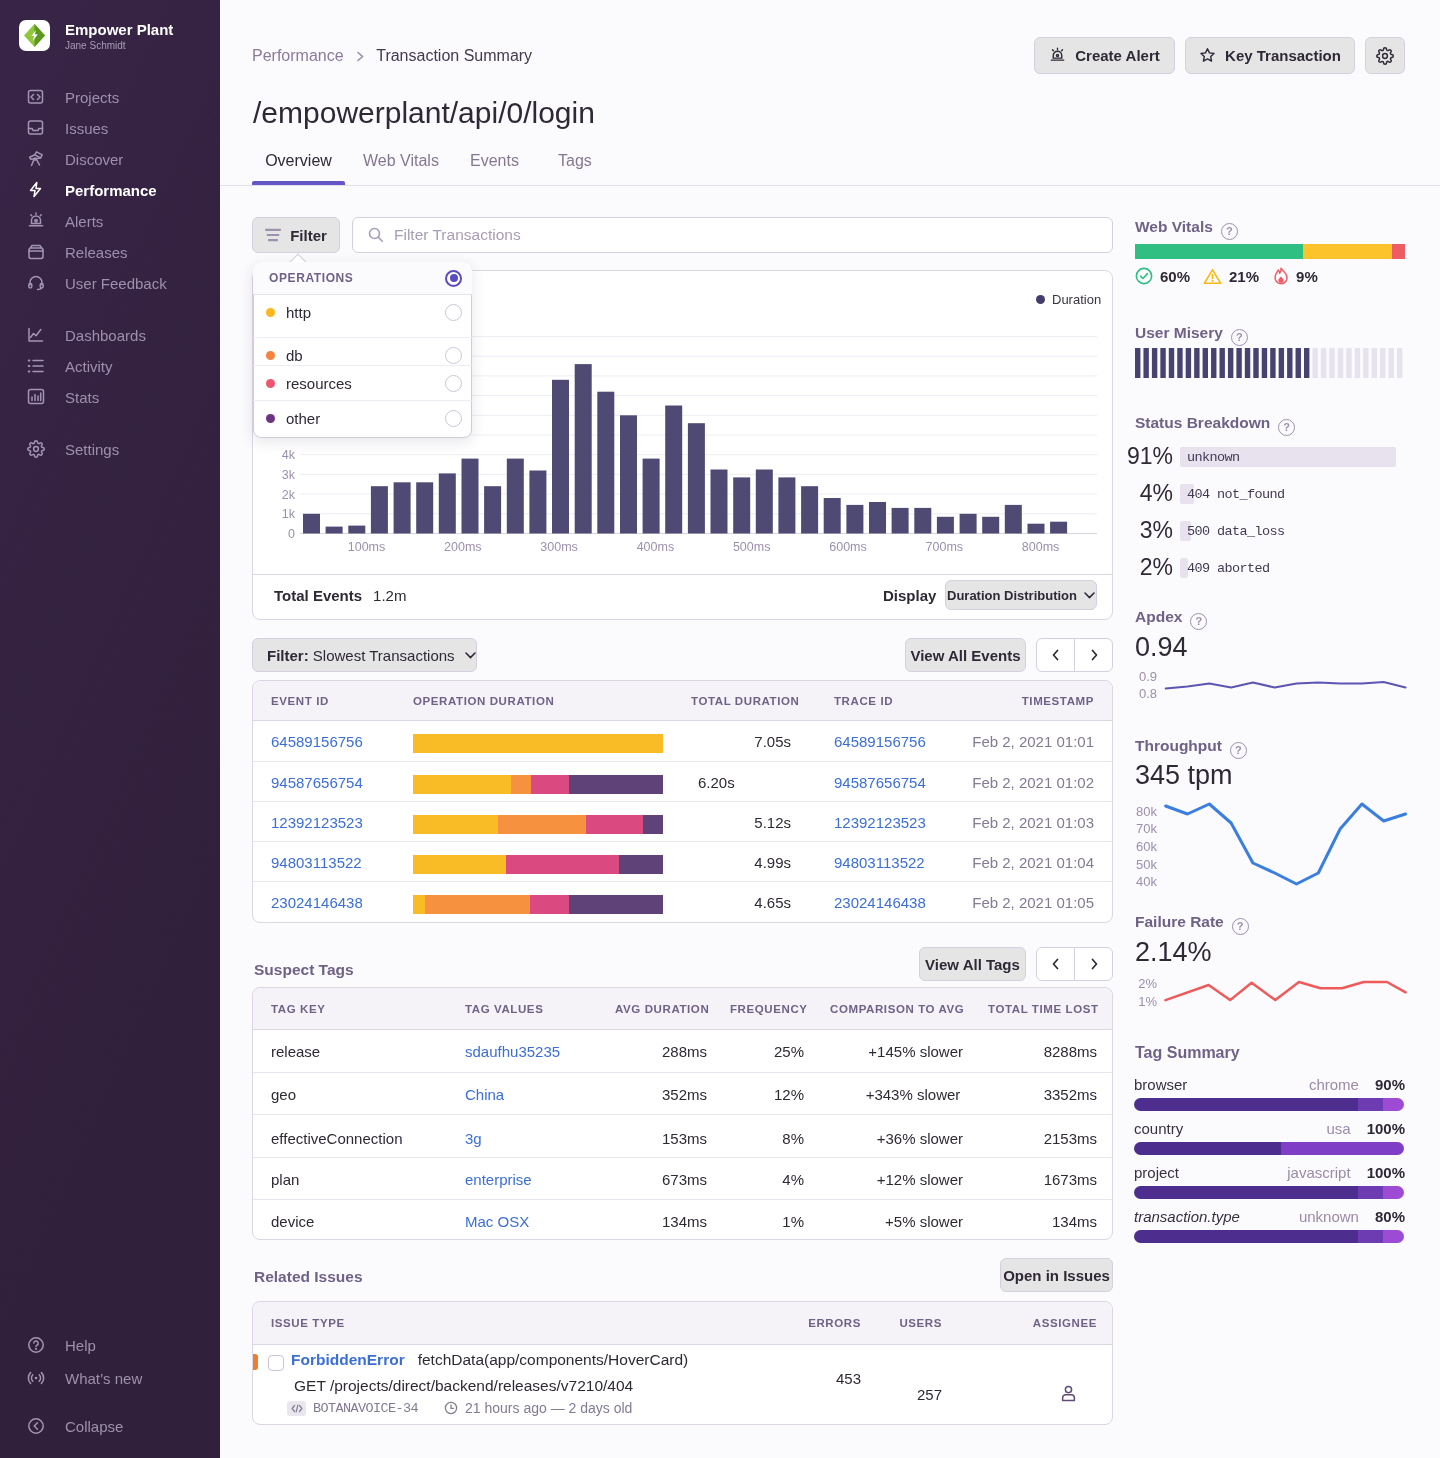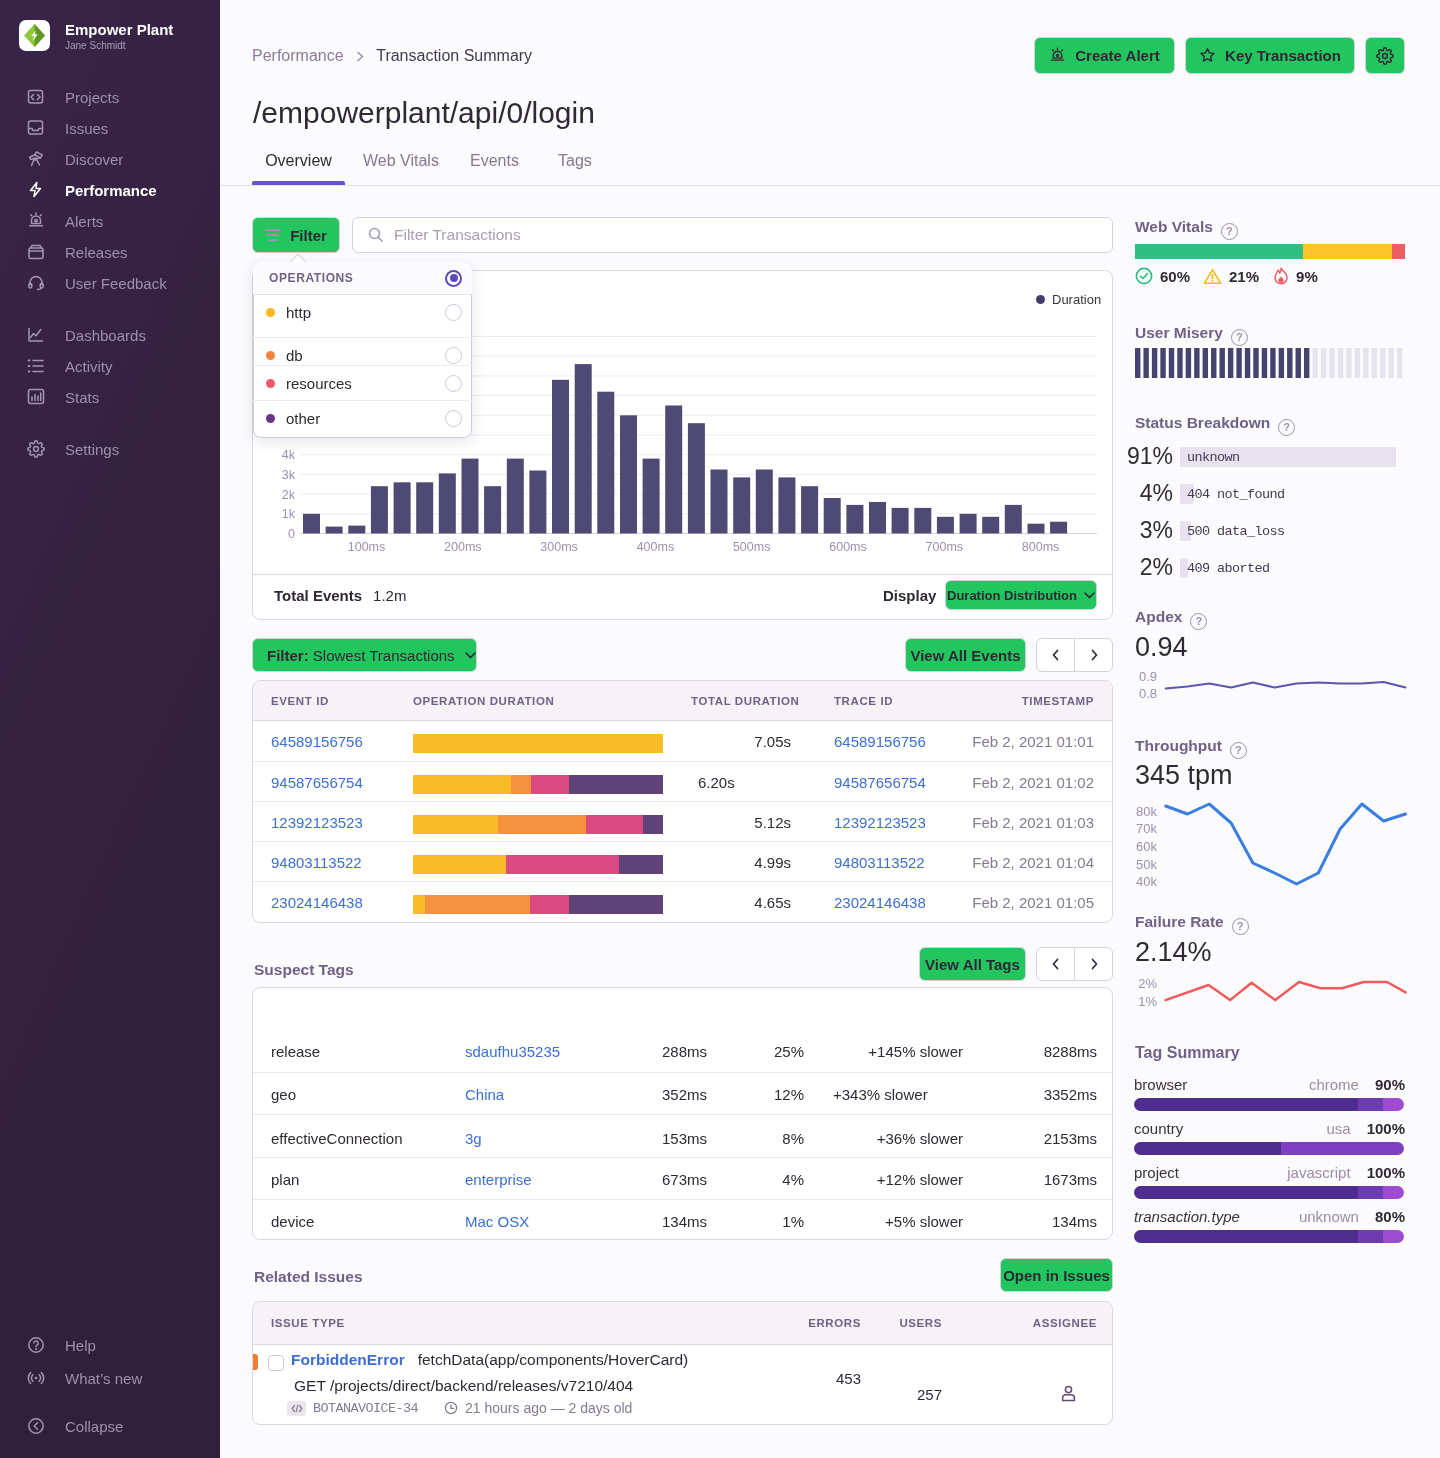--- a/index.html
+++ b/index.html
@@ -3,21 +3,21 @@
 <style>
 * { margin:0; padding:0; box-sizing:border-box; }
 html,body { width:1440px; height:1458px; }
 body { position:relative; font-family:"Liberation Sans", sans-serif; background:#fbfafc; color:#2f2936; overflow:hidden; }
 .abs { position:absolute; }
 .sidebar { position:absolute; left:0; top:0; width:220px; height:1458px;
   background:linear-gradient(294deg, #31203c 30%, #382446 95%); }
 .nav-item { position:absolute; left:27px; height:20px; display:flex; align-items:center; color:#9e90ad; font-size:15px; }
 .nav-item .ic { width:18px; height:18px; margin-right:20px; display:flex; align-items:center; justify-content:center; }
 .nav-item.active { color:#ffffff; font-weight:bold; }
-.btn { position:absolute; background:#22c55e; border:1px solid #d6cfde; border-radius:6px; display:flex; align-items:center; justify-content:center; font-size:15px; font-weight:bold; color:#2f2936; }
+.btn { position:absolute; background:#e5e5e5; border:1px solid #d6cfde; border-radius:6px; display:flex; align-items:center; justify-content:center; font-size:15px; font-weight:bold; color:#2f2936; }
 .panel { position:absolute; background:#fff; border:1px solid #dcd5e2; border-radius:8px; }
 .thead { position:absolute; left:0; right:0; top:0; background:#f5f3f8; border-bottom:1px solid #dcd5e2; border-radius:7px 7px 0 0; }
 .th { position:absolute; font-size:11.5px; font-weight:bold; color:#6f6287; letter-spacing:0.6px; top:50%; transform:translateY(-50%); white-space:nowrap; }
 .link { color:#3c6fd6; }
 .rowline { border-top:1px solid #eae6ef; }
 .rh { position:absolute; font-size:15px; top:50%; transform:translateY(-50%); white-space:nowrap; }
 .sechead { position:absolute; font-size:15.5px; font-weight:bold; color:#6f6287; white-space:nowrap; }
 .qm { display:inline-block; width:17px; height:17px; border:1.5px solid #9d91af; border-radius:50%; color:#9d91af; font-size:11px; font-weight:bold; text-align:center; line-height:14px; vertical-align:-3px; margin-left:8px; }
 .bignum { position:absolute; font-size:27px; color:#2f2936; }
 .axlbl { font-size:12.5px; fill:#9c90ad; }
@@ -367,34 +367,42 @@
         <path d="M7.5 1.5 L3.5 6 L7.5 10.5" stroke="#2f2936" stroke-width="1.7" fill="none" stroke-linecap="round" stroke-linejoin="round"></path>
       </svg>
     </span>
     <span style="flex:1;display:flex;align-items:center;justify-content:center;">
       <svg width="12" height="12" viewBox="0 0 12 12">
         <path d="M4.5 1.5 L8.5 6 L4.5 10.5" stroke="#2f2936" stroke-width="1.7" fill="none" stroke-linecap="round" stroke-linejoin="round"></path>
       </svg>
     </span>
   </div>
 <div class="panel" style="left:252px;top:987px;width:861px;height:253px;">
+<div class="thead" style="height:42px;">
+<div class="th" style="left:18px;">TAG KEY</div>
+<div class="th" style="left:212px;">TAG VALUES</div>
+<div class="th" style="left:362px;">AVG DURATION</div>
+<div class="th" style="left:477px;">FREQUENCY</div>
+<div class="th" style="left:577px;">COMPARISON TO AVG</div>
+<div class="th" style="left:735px;">TOTAL TIME LOST</div>
+</div>
 <div class="abs" style="left:0;right:0;top:42px;height:42px;">
 <div class="rh" style="left:18px;">release</div>
 <div class="rh link" style="left:212px;">sdaufhu35235</div>
 <div class="rh" style="left:364px;width:90px;text-align:right;">288ms</div>
 <div class="rh" style="left:481px;width:70px;text-align:right;">25%</div>
 <div class="rh" style="left:580px;width:130px;text-align:right;">+145% slower</div>
 <div class="rh" style="left:744px;width:100px;text-align:right;">8288ms</div>
 </div>
 <div class="abs rowline" style="left:0;right:0;top:84px;height:42px;">
 <div class="rh" style="left:18px;">geo</div>
 <div class="rh link" style="left:212px;">China</div>
 <div class="rh" style="left:364px;width:90px;text-align:right;">352ms</div>
 <div class="rh" style="left:481px;width:70px;text-align:right;">12%</div>
-<div class="rh" style="left:580px;width:130px;text-align:left;">+343% slower</div>
+<div class="rh" style="left:595px;width:130px;text-align:center;">+343% slower</div>
 <div class="rh" style="left:744px;width:100px;text-align:right;">3352ms</div>
 </div>
 <div class="abs rowline" style="left:0;right:0;top:126px;height:46px;">
 <div class="rh" style="left:18px;">effectiveConnection</div>
 <div class="rh link" style="left:212px;">3g</div>
 <div class="rh" style="left:364px;width:90px;text-align:right;">153ms</div>
 <div class="rh" style="left:481px;width:70px;text-align:right;">8%</div>
 <div class="rh" style="left:580px;width:130px;text-align:right;">+36% slower</div>
 <div class="rh" style="left:744px;width:100px;text-align:right;">2153ms</div>
 </div>

